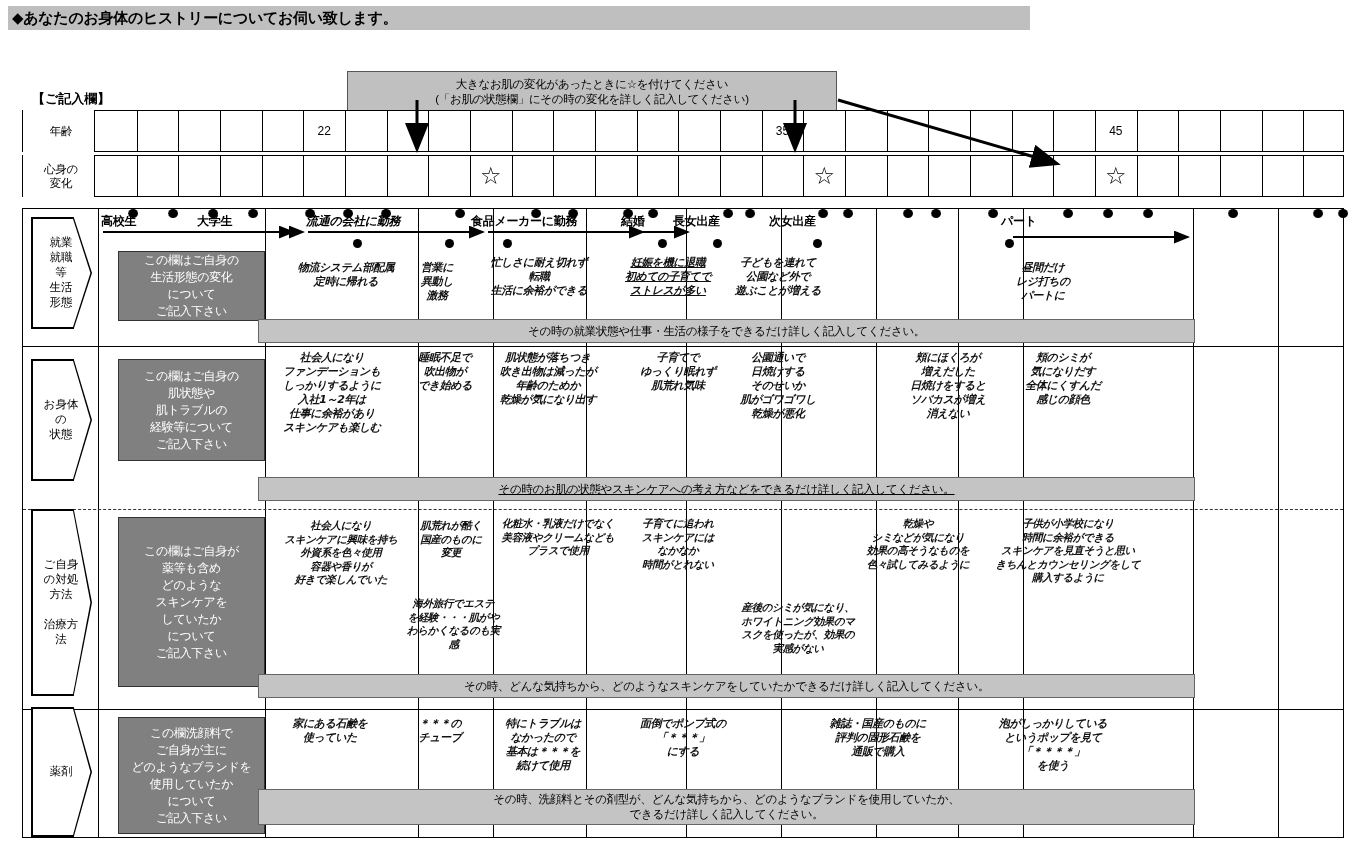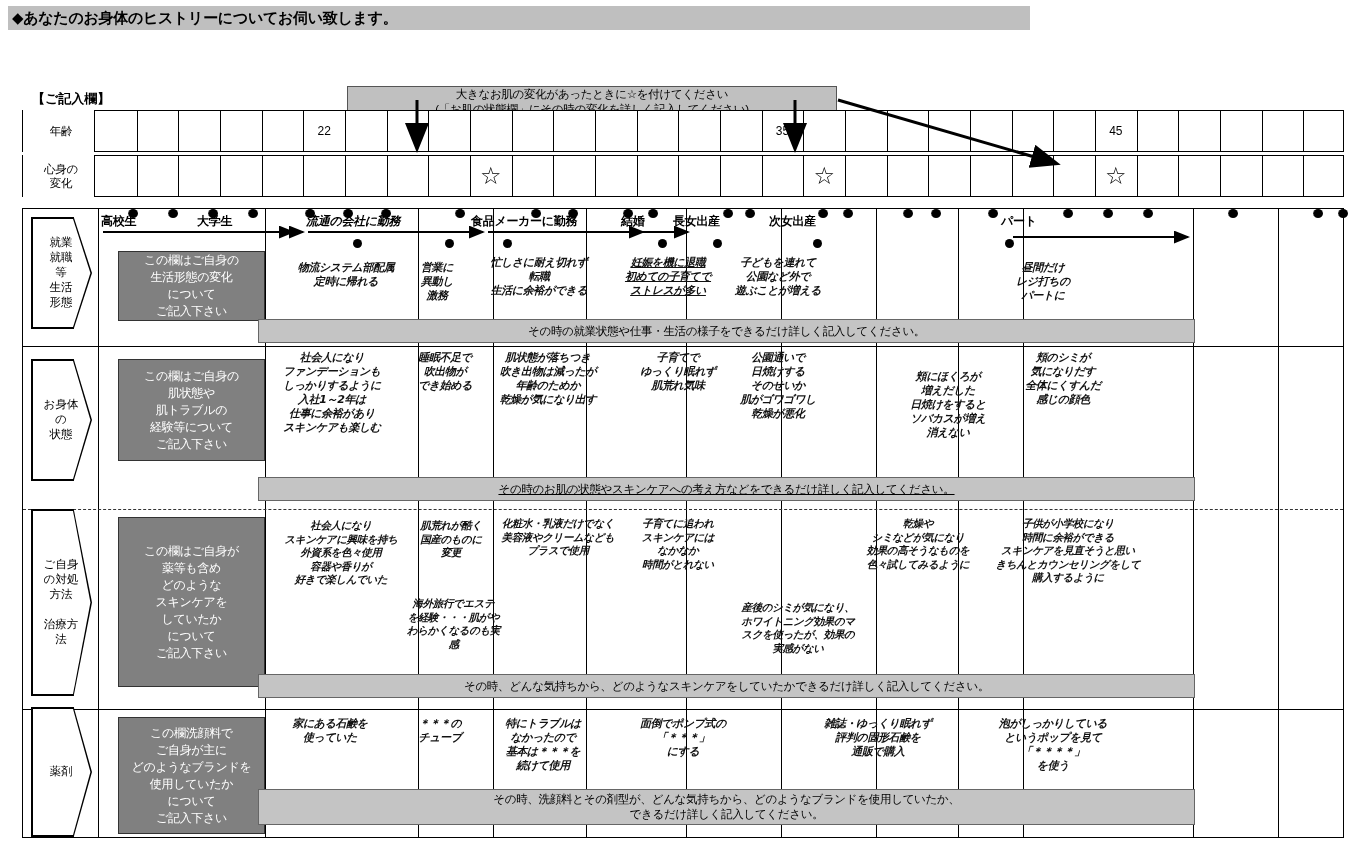--- a/index.html
+++ b/index.html
@@ -27,24 +27,25 @@
     letter-spacing:-0.3px;
   }
   .intro{
     left:60px;top:44px;width:1290px;height:20px;
     font-size:13px;line-height:20px;white-space:nowrap;
     letter-spacing:-0.4px;
   }
 
   
   .callout{
-    left:347px;top:86px;width:490px;height:41px;
+    left:347px;top:71px;width:490px;height:41px;
     background:#c0c0c0;border:1px solid #555;
     font-size:11.5px;line-height:15px;
     text-align:center;
+    padding-top:5px;
     letter-spacing:-0.3px;
   }
   .kinyu-label{
     left:32px;top:90px;font-size:13px;font-weight:bold;white-space:nowrap;
   }
 
   
   .gridrow{border:1px solid #000;background:#fff;}
   .gcell{position:absolute;top:0;bottom:0;border-right:1px solid #000;}
   .gcell.last{border-right:none;}
@@ -438,21 +439,21 @@
 年齢のためか
 乾燥が気になり出す</div>
       <div class="note" style="left: 600px; top: 142px; width: 110px;">子育てで
 ゆっくり眠れず
 肌荒れ気味</div>
       <div class="note" style="left: 700px; top: 142px; width: 110px;">公園通いで
 日焼けする
 そのせいか
 肌がゴワゴワし
 乾燥が悪化</div>
-      <div class="note" style="left: 870px; top: 142px; width: 110px; margin-top: 19px;">頬にほくろが
+      <div class="note" style="left: 870px; top: 142px; width: 110px;">頬にほくろが
 増えだした
 日焼けをすると
 ソバカスが増え
 消えない</div>
       <div class="note" style="left: 980px; top: 142px; width: 120px;">頬のシミが
 気になりだす
 全体にくすんだ
 感じの顔色</div>
       <div class="sec-sep dash" style="top: 300px; left: 0px; right: 0px;"></div>
       <div class="rowtag" style="top: 300px; height: 185px;">
@@ -525,21 +526,21 @@
 使っていた</div>
       <div class="note" style="left: 382px; top: 508px; width: 70px;">＊＊＊の
 チューブ</div>
       <div class="note" style="left: 460px; top: 508px; width: 120px;">特にトラブルは
 なかったので
 基本は＊＊＊を
 続けて使用</div>
       <div class="note" style="left: 600px; top: 508px; width: 120px;">面倒でポンプ式の
 「＊＊＊」
 にする</div>
-      <div class="note" style="left: 790px; top: 508px; width: 130px;">雑誌・ゆっくり眠れず
+      <div class="note" style="left: 790px; top: 508px; width: 130px;">雑誌・国産のものに
 評判の固形石鹸を
 通販で購入</div>
       <div class="note" style="left: 960px; top: 508px; width: 140px;">泡がしっかりしている
 というポップを見て
 「＊＊＊＊」
 を使う</div>
     </div>
 
   <svg id="overlay">
     <defs>

